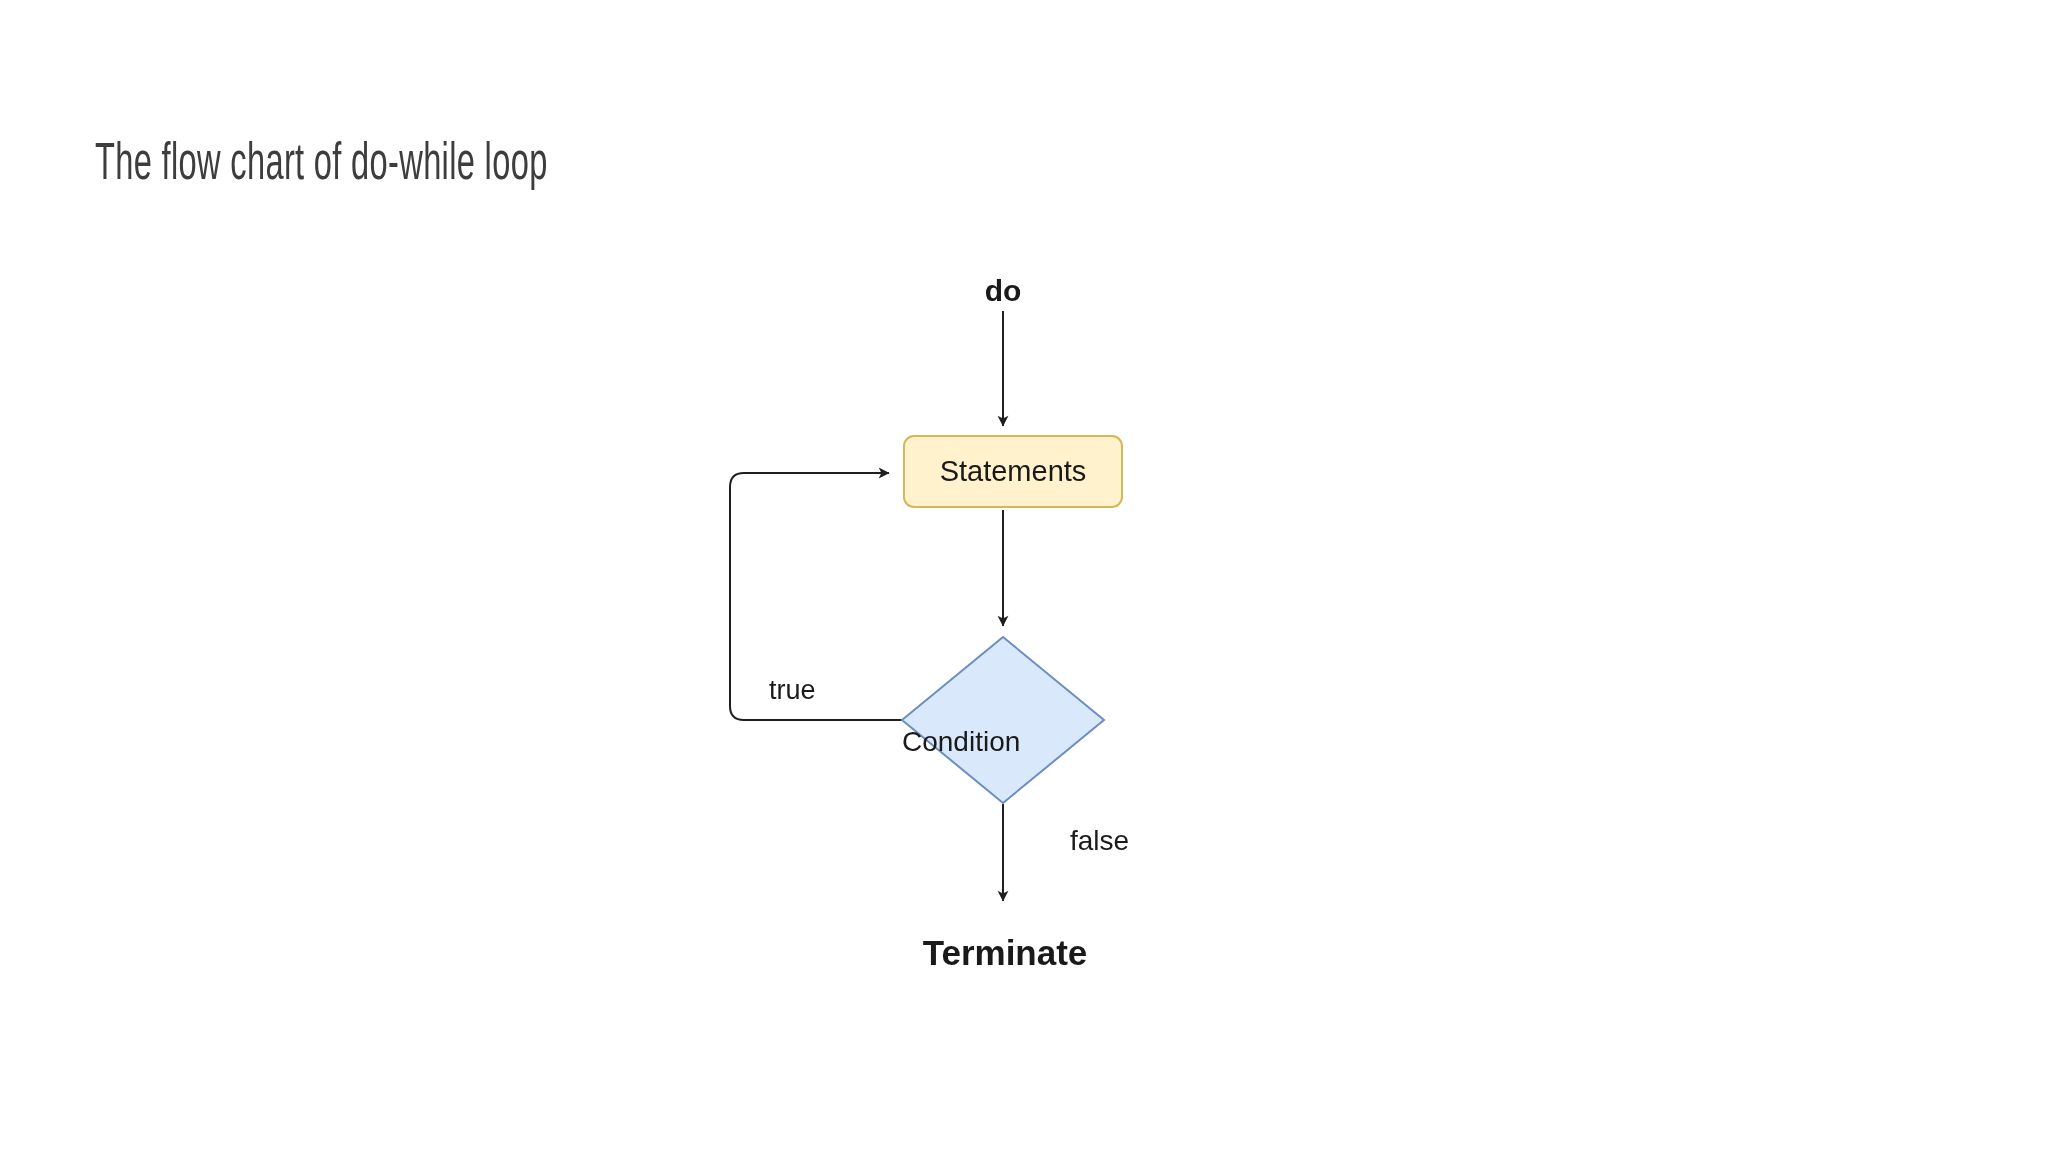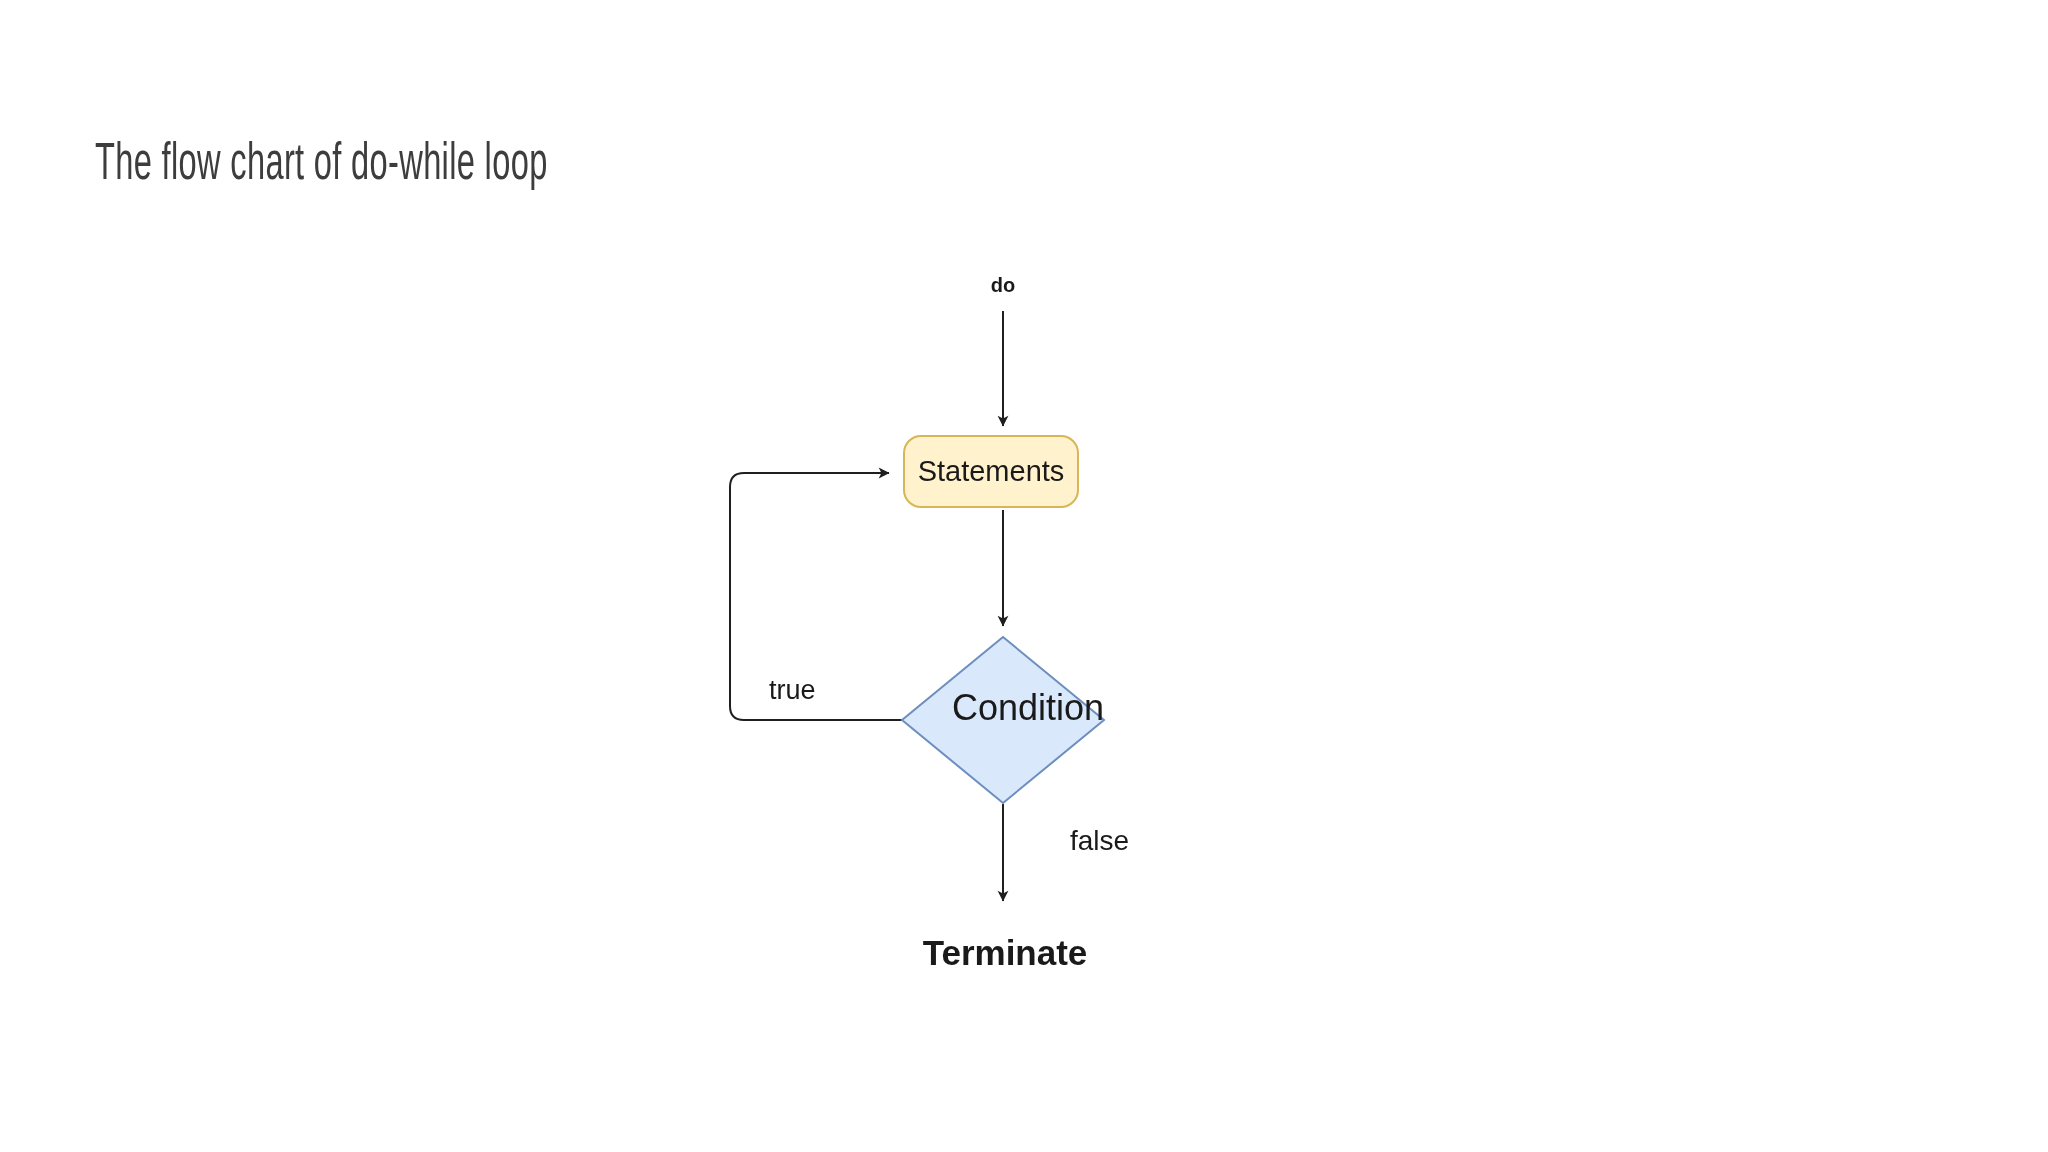--- a/index.html
+++ b/index.html
@@ -41,51 +41,51 @@
     stroke-width: 2;
   }
   svg .diamond {
     fill: var(--condition-fill, #dae8fc);
     stroke: var(--condition-border, #6c8ebf);
     stroke-width: 2;
   }
   .node-statements {
     position: absolute;
     left: 903px; top: 435px;
-    width: 176px; height: 73px;
+    width: 220px; height: 73px;
     box-sizing: border-box;
     background: var(--statements-fill, #fff2cc);
     border: 2px solid var(--statements-border, #d6b656);
-    border-radius: 18px;
+    border-radius: 11px;
     display: flex;
     align-items: center;
     justify-content: center;
     font-size: 29px;
     color: var(--label-text, #1a1a1a);
   }
   .node-condition-label {
     position: absolute;
-    left: 902px; top: 625px;
+    left: 902px; top: 659px;
     width: 202px; height: 166px;
     display: flex;
     align-items: center;
-    justify-content: flex-end;
-    font-size: 36px;
+    justify-content: flex-start;
+    font-size: 28px;
     color: var(--label-text, #1a1a1a);
   }
   .lbl {
     position: absolute;
     color: var(--label-text, #1a1a1a);
     white-space: nowrap;
   }
   .lbl-do {
     left: 953px; top: 274px;
     width: 100px;
     text-align: center;
-    font-size: 20px;
+    font-size: 30px;
     font-weight: bold;
   }
   .lbl-true {
     left: 769px; top: 675px;
     width: 100px;
     font-size: 27px;
   }
   .lbl-false {
     left: 1022px; top: 825px;
     font-size: 28px;

